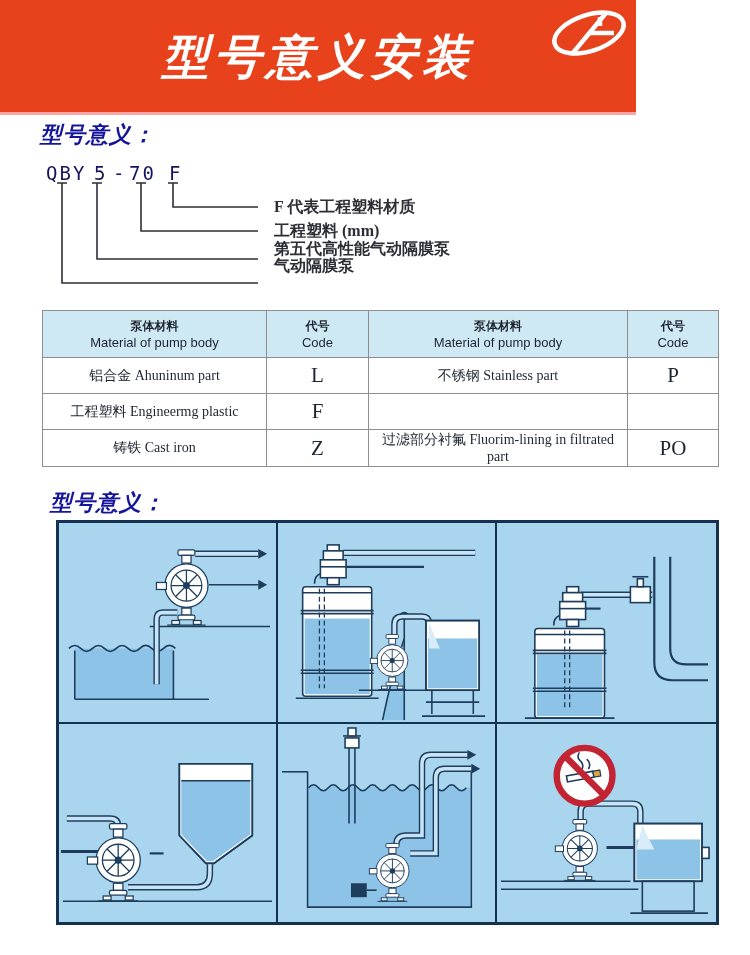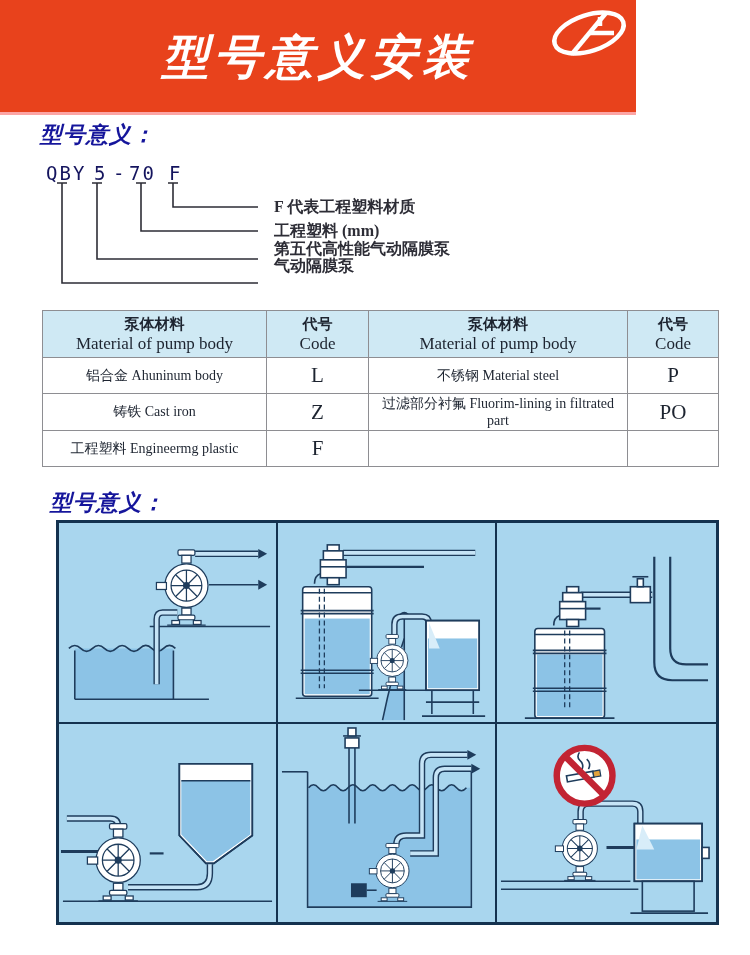--- a/index.html
+++ b/index.html
@@ -27,22 +27,22 @@
   .callout{position:absolute;left:222px;height:20px;line-height:20px;white-space:nowrap;
            color:var(--label-text);font-weight:bold;font-size:16px;
            font-family:"Liberation Serif",serif;margin-left:12px;}
 
   
   #materials{position:absolute;left:42px;top:310px;width:676px;border-collapse:collapse;
              table-layout:fixed;}
   #materials th,#materials td{border:1px solid var(--table-border);text-align:center;
              color:var(--table-text);overflow:hidden;}
   #materials th{background:var(--table-header-bg);height:44px;font-weight:normal;}
-  .th-zh{font-size:15px;font-weight:bold;font-family:"Liberation Serif",serif;}
-  .th-en{font-size:17px;font-family:Liberation Serif, serif;}
+  .th-zh{font-size:12px;font-weight:bold;font-family:"Liberation Serif",serif;}
+  .th-en{font-size:13px;font-family:Liberation Sans, sans-serif;}
   #materials td{height:33px;background:#fff;font-size:14px;
                 font-family:"Liberation Serif",serif;}
   #materials td.code{font-size:21px;font-family:"Liberation Serif",serif;}
 
   
   #install-grid{position:absolute;left:56px;top:520px;width:663px;height:405px;
         border:3px solid var(--grid-border);box-sizing:border-box;
         display:grid;grid-template-columns:1fr 1fr 1fr;grid-template-rows:1fr 1fr;
         background:var(--cell-bg);}
   .dcell{position:relative;}
@@ -157,36 +157,36 @@
           <div class="th-en">Material of pump body</div>
         </th>
         <th>
           <div class="th-zh">代号</div>
           <div class="th-en">Code</div>
         </th>
       </tr>
     </thead>
     <tbody>
       <tr>
-        <td>铝合金 Ahuninum body</td>
+        <td>铝合金 Ahuninum part</td>
         <td class="code">L</td>
-        <td>不锈钢 Material steel</td>
+        <td>不锈钢 Stainless part</td>
         <td class="code">P</td>
+      </tr>
+      <tr>
+        <td>工程塑料 Engineermg plastic</td>
+        <td class="code">F</td>
+        <td></td>
+        <td class="code"></td>
       </tr>
       <tr>
         <td>铸铁 Cast iron</td>
         <td class="code">Z</td>
         <td>过滤部分衬氟 Fluorim-lining in filtrated part</td>
         <td class="code">PO</td>
-      </tr>
-      <tr>
-        <td>工程塑料 Engineermg plastic</td>
-        <td class="code">F</td>
-        <td></td>
-        <td class="code"></td>
       </tr>
     </tbody>
   </table>
 
   <div class="sec-head" id="head-install">型号意义：</div>
 
   <div id="install-grid">
 
     <div class="dcell bR bB">
       <svg viewBox="0 0 220 200" preserveAspectRatio="none">

